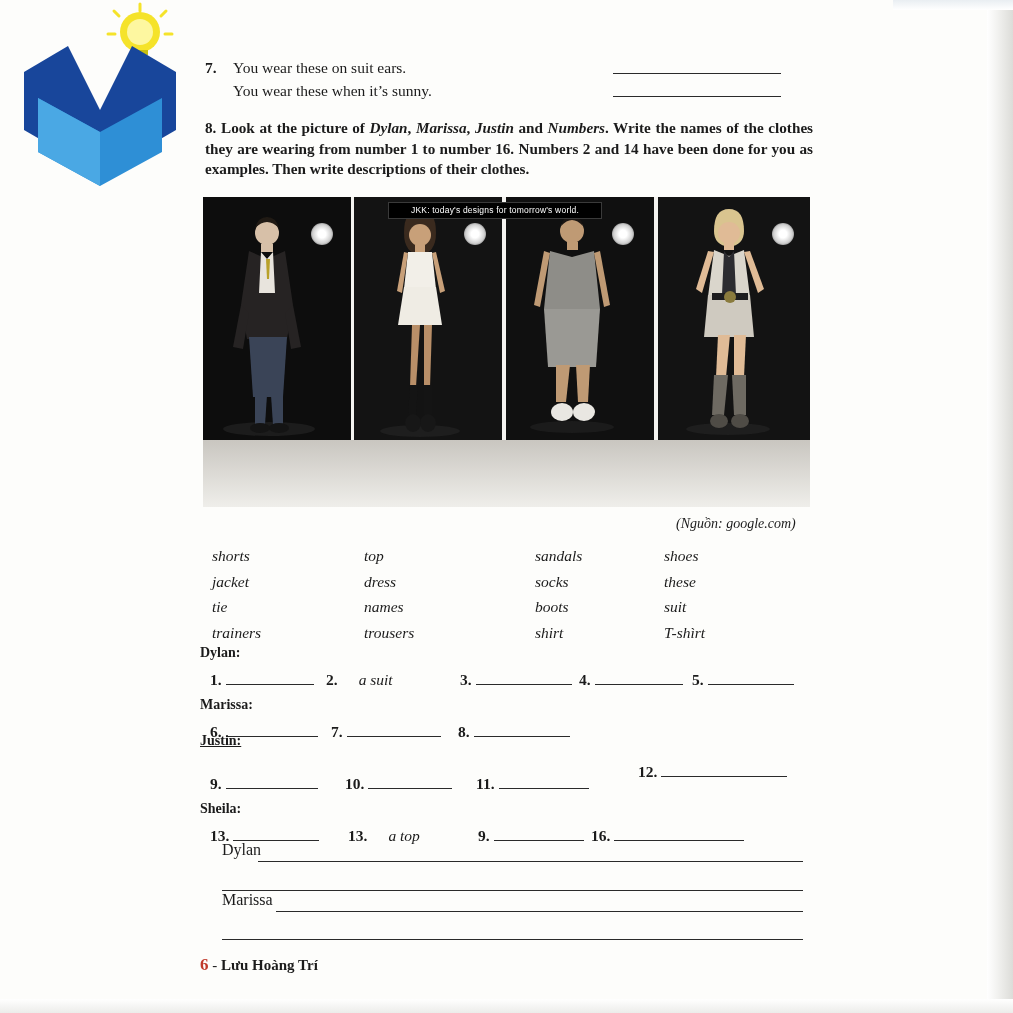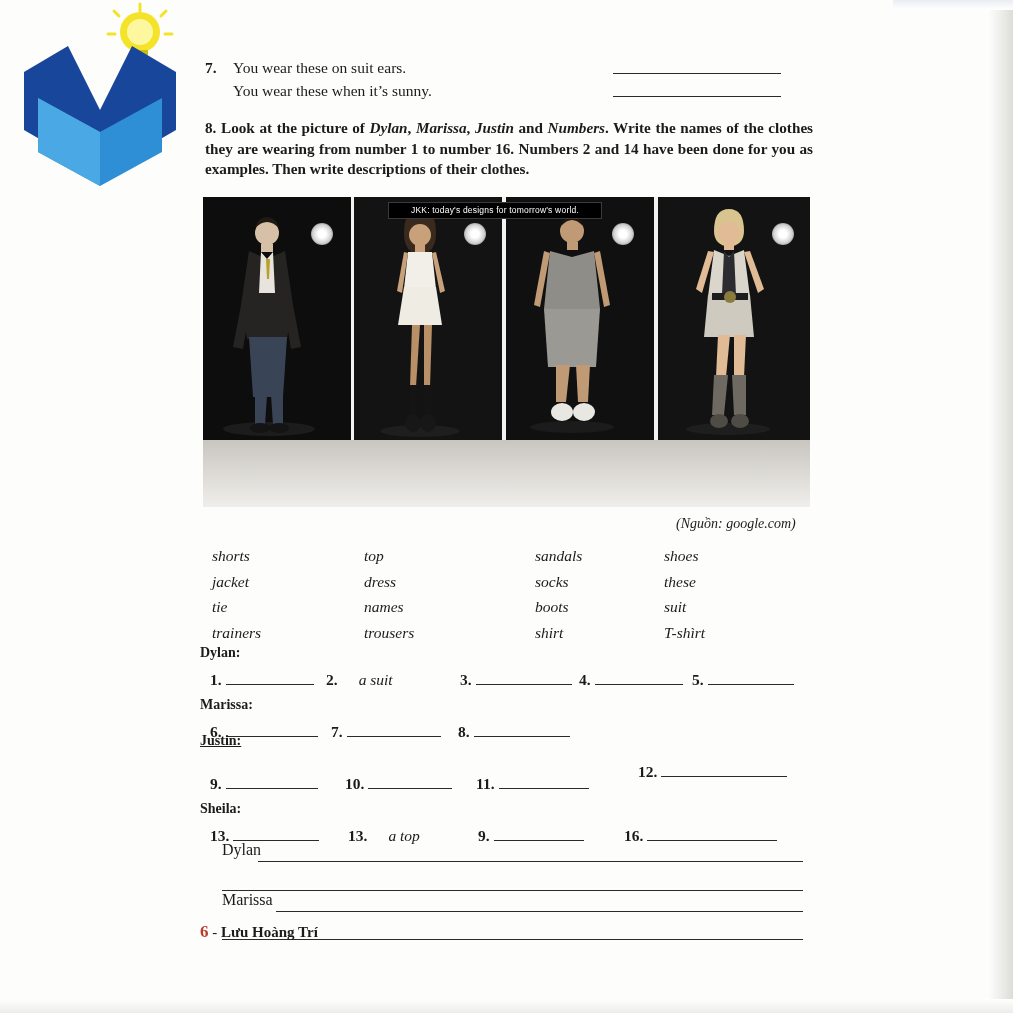--- a/index.html
+++ b/index.html
@@ -224,21 +224,21 @@
   .desc-line {
     position: absolute;
     border-bottom: 1.3px solid #2a2a2a;
     height: 0;
   }
 
   
   .footer {
     position: absolute;
     left: 200px;
-    top: 922px;
+    top: 955px;
     font-size: 15px;
   }
   .footer .pg {
     font-weight: bold;
     font-size: 17px;
     color: #c0392b;
   }
   .footer .author { font-weight: bold; }
 </style>
 </head>
@@ -464,21 +464,21 @@
 
     <div class="blank-item" style="left:10px; top:182px;">
       <span class="n">13.</span><span class="ln" style="width:86px;"></span>
     </div>
     <div class="blank-item" style="left:148px; top:182px;">
       <span class="n">13.</span><span class="example">a top</span>
     </div>
     <div class="blank-item" style="left:278px; top:182px;">
       <span class="n">9.</span><span class="ln" style="width:90px;"></span>
     </div>
-    <div class="blank-item" style="left:424px; top:182px;">
+    <div class="blank-item" style="left:391px; top:182px;">
       <span class="n">16.</span><span class="ln" style="width:130px;"></span>
     </div>
   </div>
 
   <div class="desc-label" style="left:222px; top:841px;">Dylan</div>
   <div class="desc-line" style="left:258px; top:861px; width:545px;"></div>
   <div class="desc-line" style="left:222px; top:890px; width:581px;"></div>
 
   <div class="desc-label" style="left:222px; top:891px;">Marissa</div>
   <div class="desc-line" style="left:276px; top:911px; width:527px;"></div>

